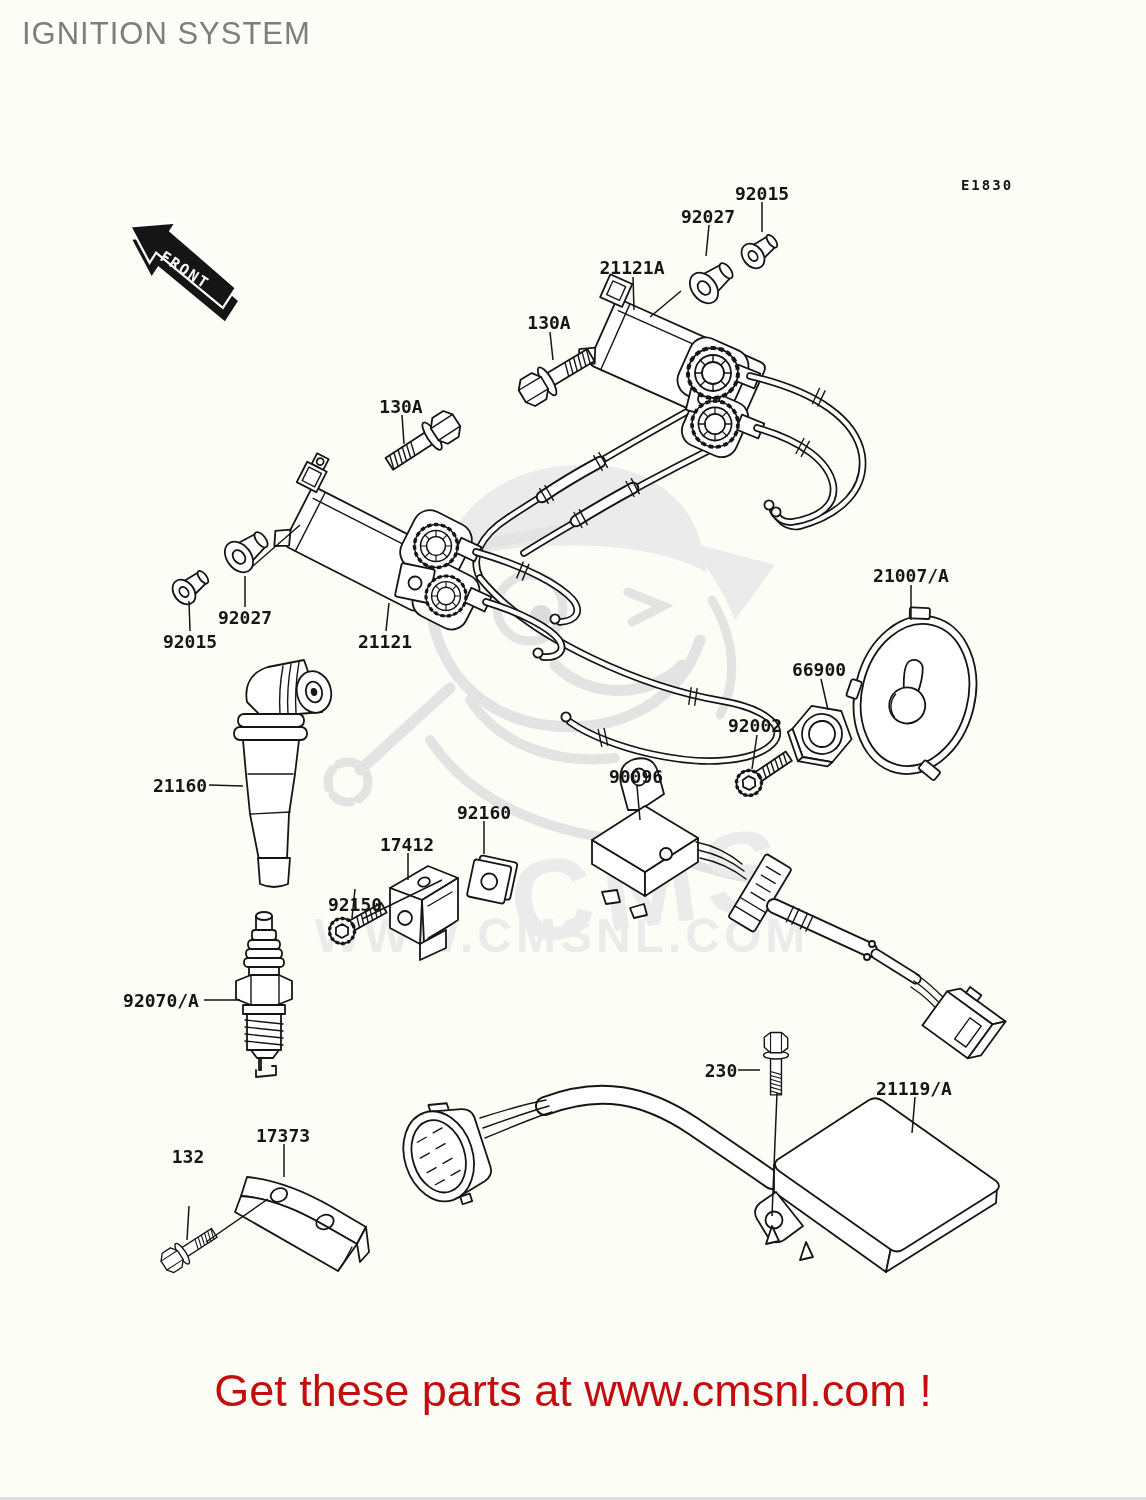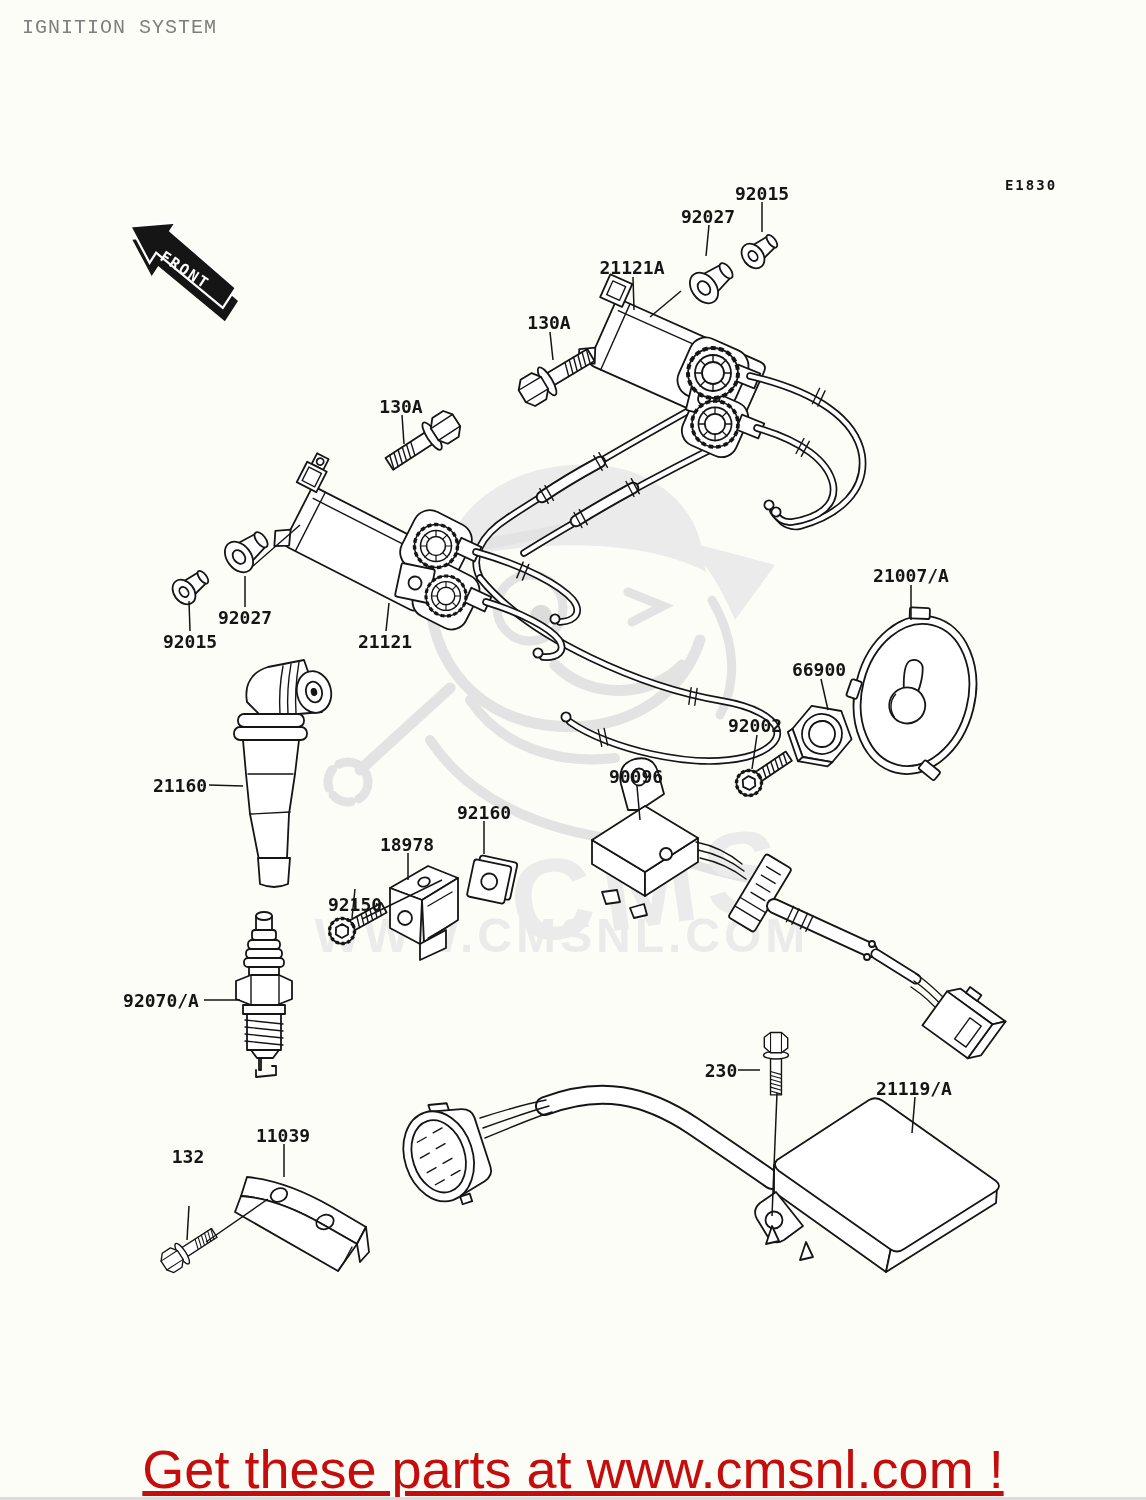--- a/index.html
+++ b/index.html
@@ -8,28 +8,28 @@
     --line:#151515;
     --watermark_gray:#e3e3e3;
     --watermark_gray2:#ebebeb;
     --background:#fcfdf7;
   }
   html,body{margin:0;padding:0;}
   .stage{position:relative;width:1146px;height:1500px;background:var(--background);overflow:hidden;
          font-family:"DejaVu Sans",sans-serif;}
   .stage::after{content:"";position:absolute;left:0;right:0;bottom:0;height:3px;background:#dcdcdc;}
   svg{position:absolute;left:0;top:0;}
-  .page-title{position:absolute;left:22px;top:16px;font-size:20px;letter-spacing:1px;color:var(--title_gray);
-              font-family:Liberation Mono, monospace;}
+  .page-title{position:absolute;left:22px;top:16px;font-size:31px;letter-spacing:1px;color:var(--title_gray);
+              font-family:Liberation Sans, sans-serif;}
   .diagram-code{position:absolute;left:987px;top:185px;transform:translate(-50%,-50%);
-                font:bold 14px "DejaVu Sans Mono",monospace;letter-spacing:2px;color:var(--line);margin-left:44px;}
+                font:bold 14px "DejaVu Sans Mono",monospace;letter-spacing:2px;color:var(--line);}
   .plabel{position:absolute;transform:translate(-50%,-50%);font:bold 18px "DejaVu Sans Mono",monospace;
           color:var(--line);white-space:nowrap;}
-  .footer{position:absolute;left:0;right:0;top:1438px;text-align:center;font-size:54px;
-          font-family:"Liberation Sans",sans-serif;color:var(--accent_red);text-decoration:underline;}
+  .footer{position:absolute;left:0;right:0;top:1365px;text-align:center;font-size:45px;
+          font-family:"Liberation Sans",sans-serif;color:var(--accent_red);}
   
   .ln{fill:none;stroke:var(--line);stroke-width:1.8;stroke-linejoin:round;stroke-linecap:round;}
   .thin{fill:none;stroke:var(--line);stroke-width:1.4;stroke-linejoin:round;stroke-linecap:round;}
   .fw{fill:#ffffff;stroke:var(--line);stroke-width:1.8;stroke-linejoin:round;}
   .dk{fill:var(--line);stroke:none;}
   .tube-o{fill:none;stroke:var(--line);stroke-width:7.6;stroke-linecap:round;}
   .tube-i{fill:none;stroke:#ffffff;stroke-width:4.2;stroke-linecap:round;}
   .fer-o{fill:none;stroke:var(--line);stroke-width:12.5;stroke-linecap:round;}
   .fer-i{fill:none;stroke:#ffffff;stroke-width:8.6;stroke-linecap:round;}
   .hose-o{fill:none;stroke:var(--line);stroke-width:20;stroke-linecap:round;}
@@ -379,24 +379,24 @@
 <span class="plabel" style="left:549px;top:322px">130A</span>
 <span class="plabel" style="left:401px;top:406px">130A</span>
 <span class="plabel" style="left:245px;top:617px">92027</span>
 <span class="plabel" style="left:190px;top:641px">92015</span>
 <span class="plabel" style="left:385px;top:641px">21121</span>
 <span class="plabel" style="left:911px;top:575px">21007/A</span>
 <span class="plabel" style="left:819px;top:669px">66900</span>
 <span class="plabel" style="left:755px;top:725px">92002</span>
 <span class="plabel" style="left:636px;top:776px">90096</span>
 <span class="plabel" style="left:484px;top:812px">92160</span>
-<span class="plabel" style="left:407px;top:844px">18978</span>
+<span class="plabel" style="left:407px;top:844px">17412</span>
 <span class="plabel" style="left:355px;top:904px">92150</span>
 <span class="plabel" style="left:180px;top:785px">21160</span>
 <span class="plabel" style="left:161px;top:1000px">92070/A</span>
 <span class="plabel" style="left:721px;top:1070px">230</span>
 <span class="plabel" style="left:914px;top:1088px">21119/A</span>
-<span class="plabel" style="left:283px;top:1135px">11039</span>
+<span class="plabel" style="left:283px;top:1135px">17373</span>
 <span class="plabel" style="left:188px;top:1156px">132</span>
 
 <div class="footer">Get these parts at www.cmsnl.com !</div>
 
 </div>
 
 </body></html>

